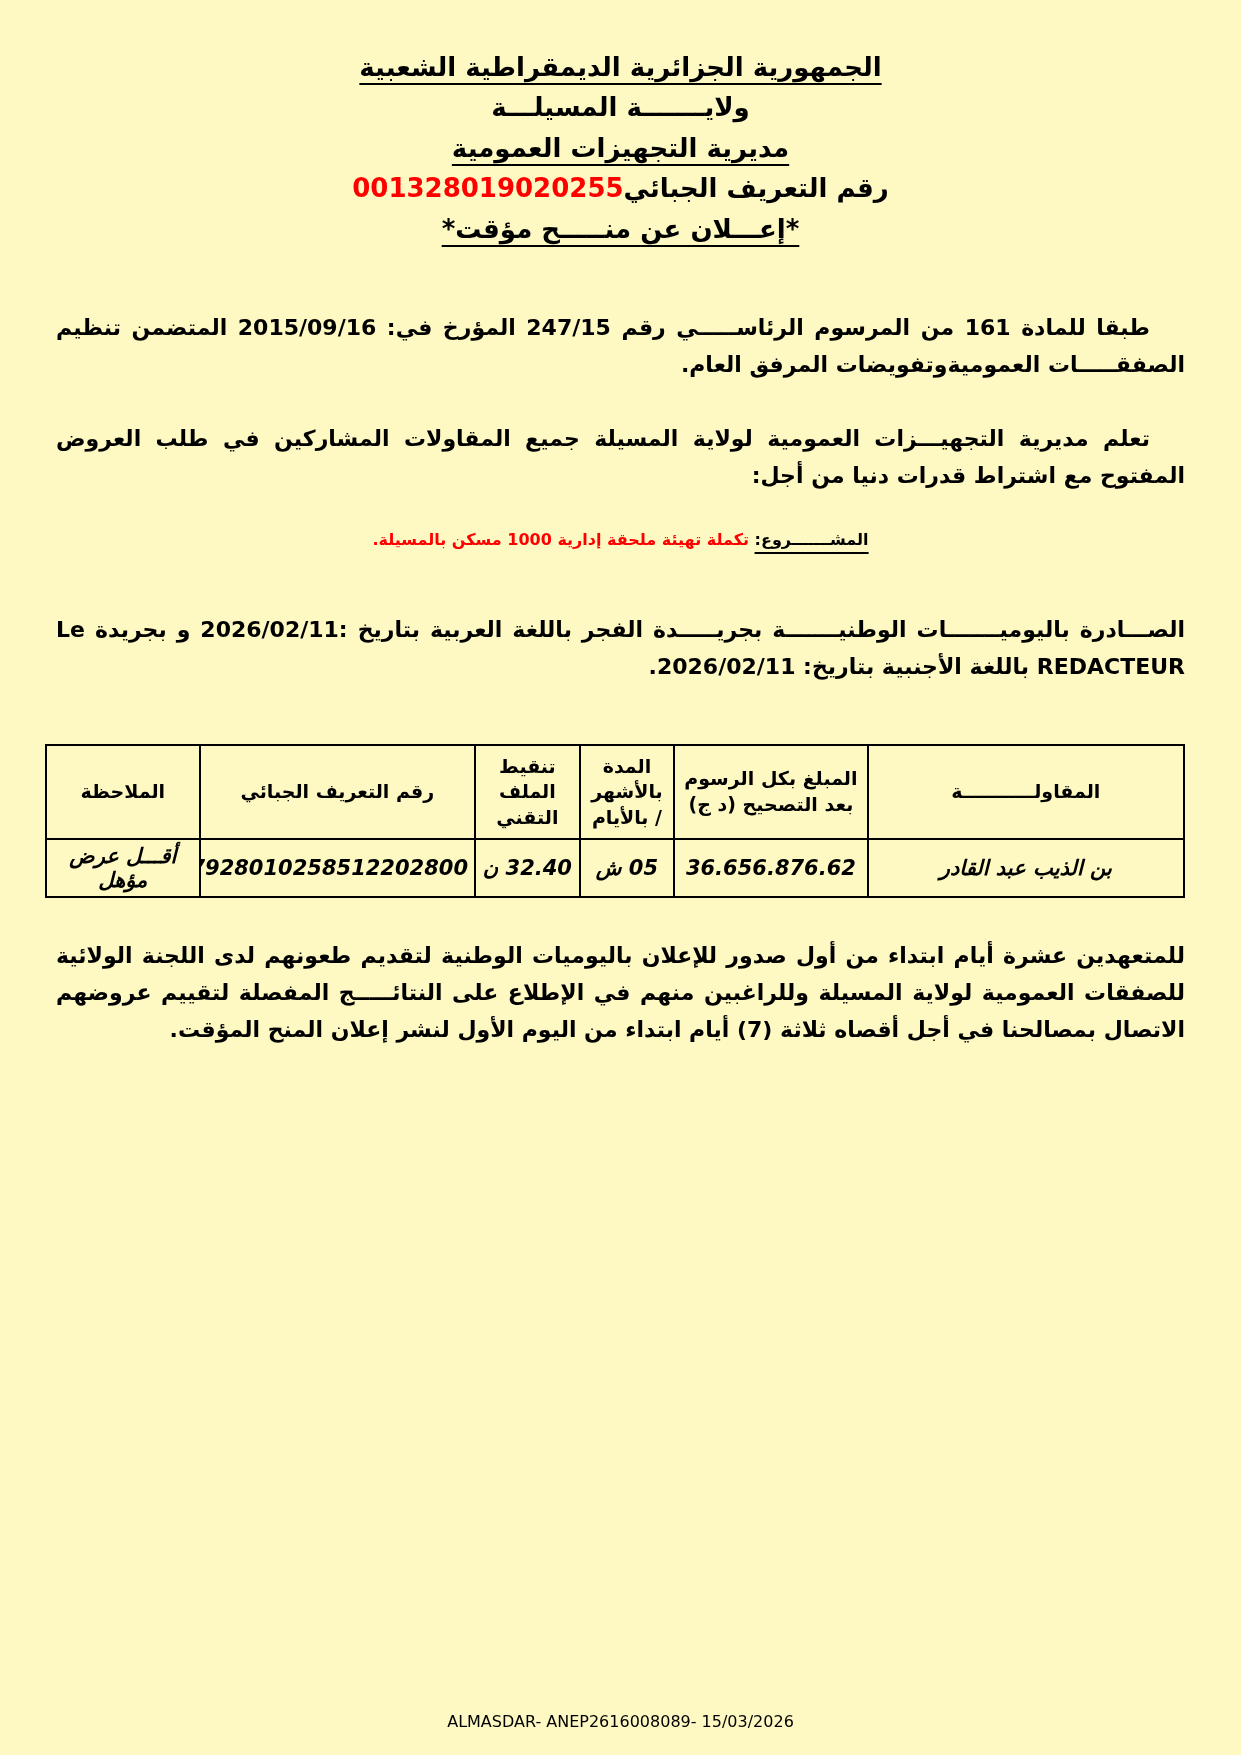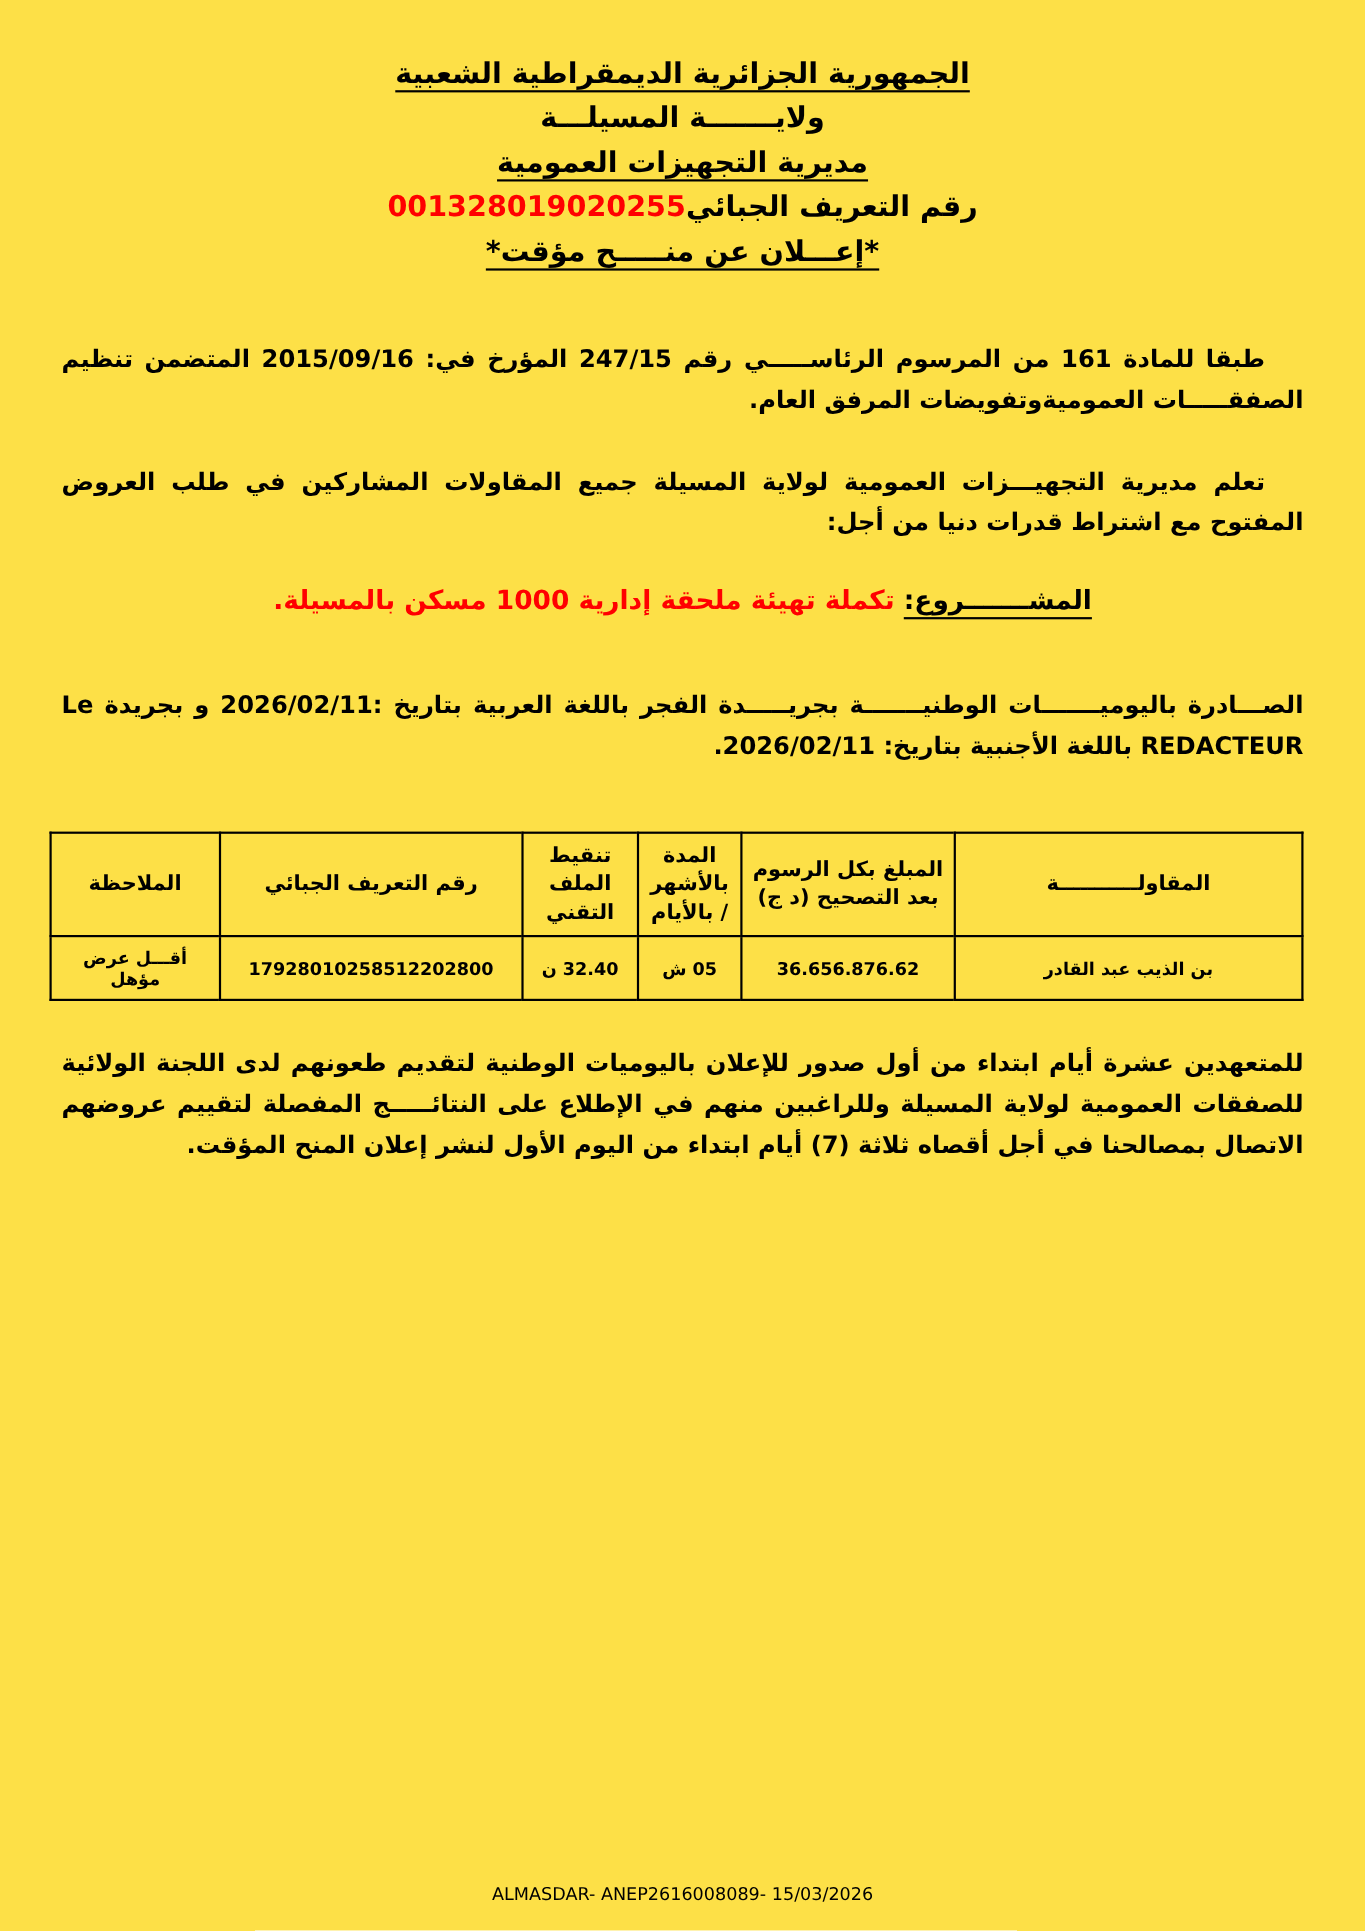--- a/index.html
+++ b/index.html
@@ -5,21 +5,21 @@
   html, body {
     margin: 0;
     padding: 0;
     background: #ffffff;
   }
   .page {
     position: relative;
     width: 1241px;
     height: 1755px;
     margin: 0 auto;
-    background: #fde047;
+    background: #fef9c3;
     color: #000000;
     direction: rtl;
     font-family: "DejaVu Sans", sans-serif;
     font-weight: bold;
     overflow: hidden;
   }
   .content {
     padding: 46px 56px 0 56px;
   }
   
@@ -44,21 +44,21 @@
     line-height: 1.68;
     text-align: justify;
     margin: 0;
   }
   .indent { text-indent: 35px; }
   .p1 { margin-top: 62px; }
   .p2 { margin-top: 37px; }
   .project {
     margin-top: 33px;
     text-align: center;
-    font-size: 24px;
+    font-size: 16px;
     line-height: 1.5;
   }
   .project .label {
     text-decoration: underline;
     text-decoration-thickness: 2px;
     text-underline-offset: 7px;
   }
   .p3 { margin-top: 60px; }
   .p4 { margin-top: 6px; }
   .p5 { margin-top: 40px; }
@@ -77,21 +77,22 @@
     padding: 3px 6px;
     overflow: hidden;
   }
   table.award th {
     height: 86px;
     font-size: 19px;
     line-height: 1.35;
   }
   table.award td {
     height: 50px;
-    font-size: 16px;
+    font-size: 21px;
+    font-style: italic;
   }
   
   .footer {
     position: absolute;
     bottom: 24px;
     left: 0;
     width: 100%;
     text-align: center;
     direction: ltr;
     font-family: "DejaVu Sans", sans-serif;

